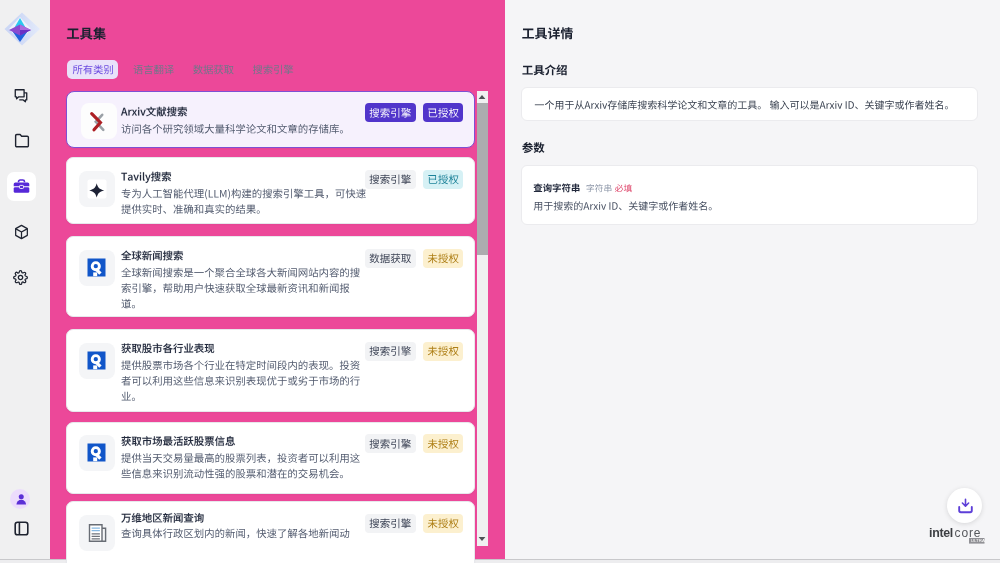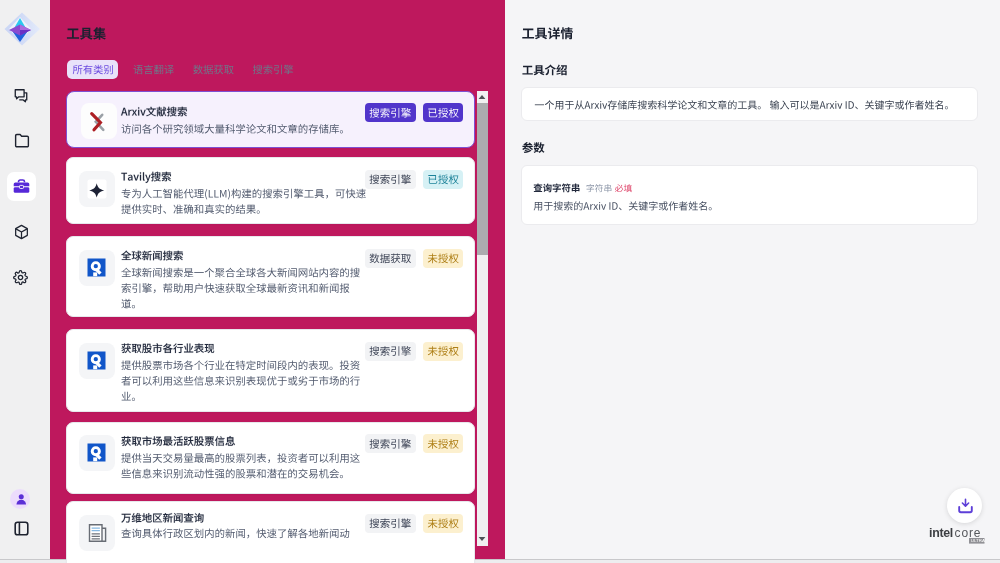--- a/index.html
+++ b/index.html
@@ -1,16 +1,16 @@
 <!DOCTYPE html>
 <html><head><meta charset="utf-8">
 <style>
 *{margin:0;padding:0;box-sizing:border-box}
 html,body{width:1000px;height:563px;overflow:hidden;font-family:"Liberation Sans",sans-serif}
-#root{position:relative;width:868px;height:563px;background:#be185d}
+#root{position:relative;width:868px;height:563px;background:#ec4899}
 #sidebar{position:absolute;left:0;top:0;width:50px;height:559px;background:#f0f0f1}
 #rpanel{position:absolute;left:505px;top:0;width:495px;height:559px;background:#f5f5f7}
 #bstrip{position:absolute;left:0;top:558.8px;width:1000px;height:4.2px;background:#ededef;border-top:1.4px solid #c8c8cb}
 .card{position:absolute;left:66.2px;width:408.8px;background:#fff;border:1px solid #e7e8ec;border-radius:7px;box-shadow:0 1px 2px rgba(16,24,40,.04)}
 #card1{border:1.5px solid #7e50d3;background:#f6f1fd;border-radius:8px}
 .icon{position:absolute;width:36px;height:36px;border-radius:8px;background:#f4f5f7}
 #tabpill{position:absolute;left:67px;top:60px;width:50.6px;height:18.5px;border-radius:5px;background:#e9e2fa}
 .bdg{position:absolute;height:19px;border-radius:4px}
 .wcard{position:absolute;left:520.5px;width:457px;background:#fff;border:1px solid #ebebee;border-radius:6px}
 #sbtrack{position:absolute;left:476.5px;top:91px;width:11px;height:454.5px;background:#f0f0f1}

